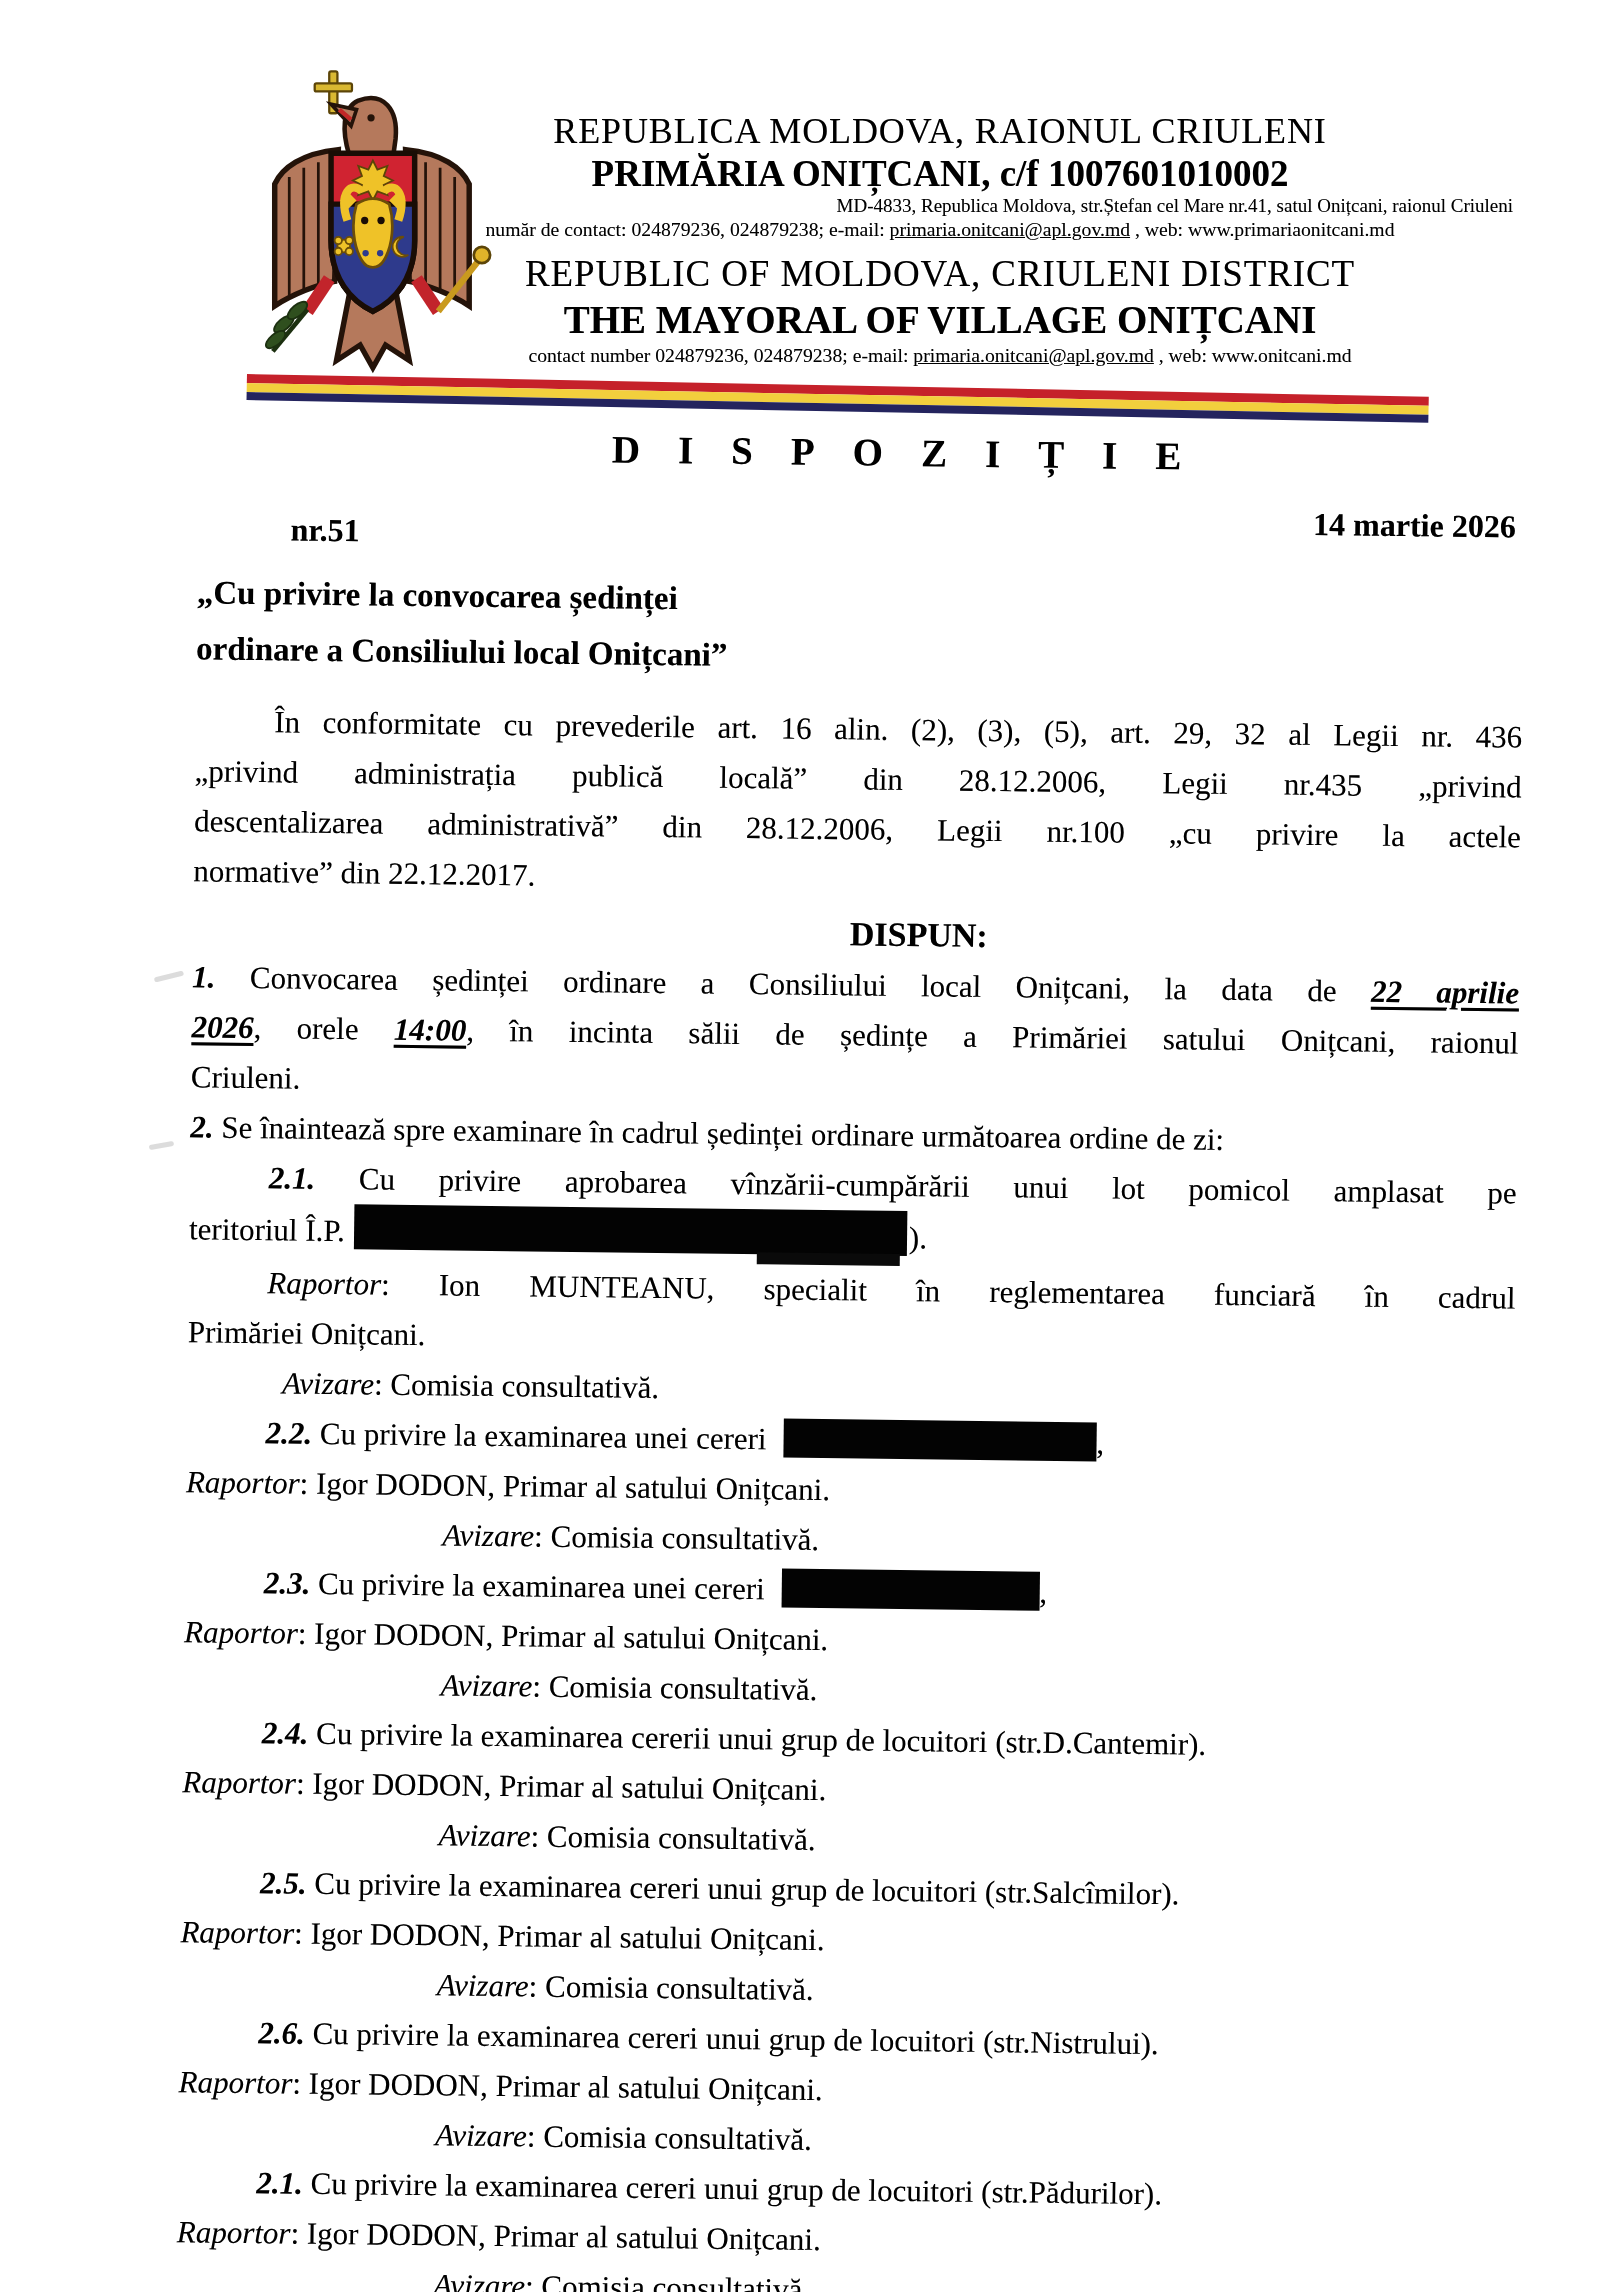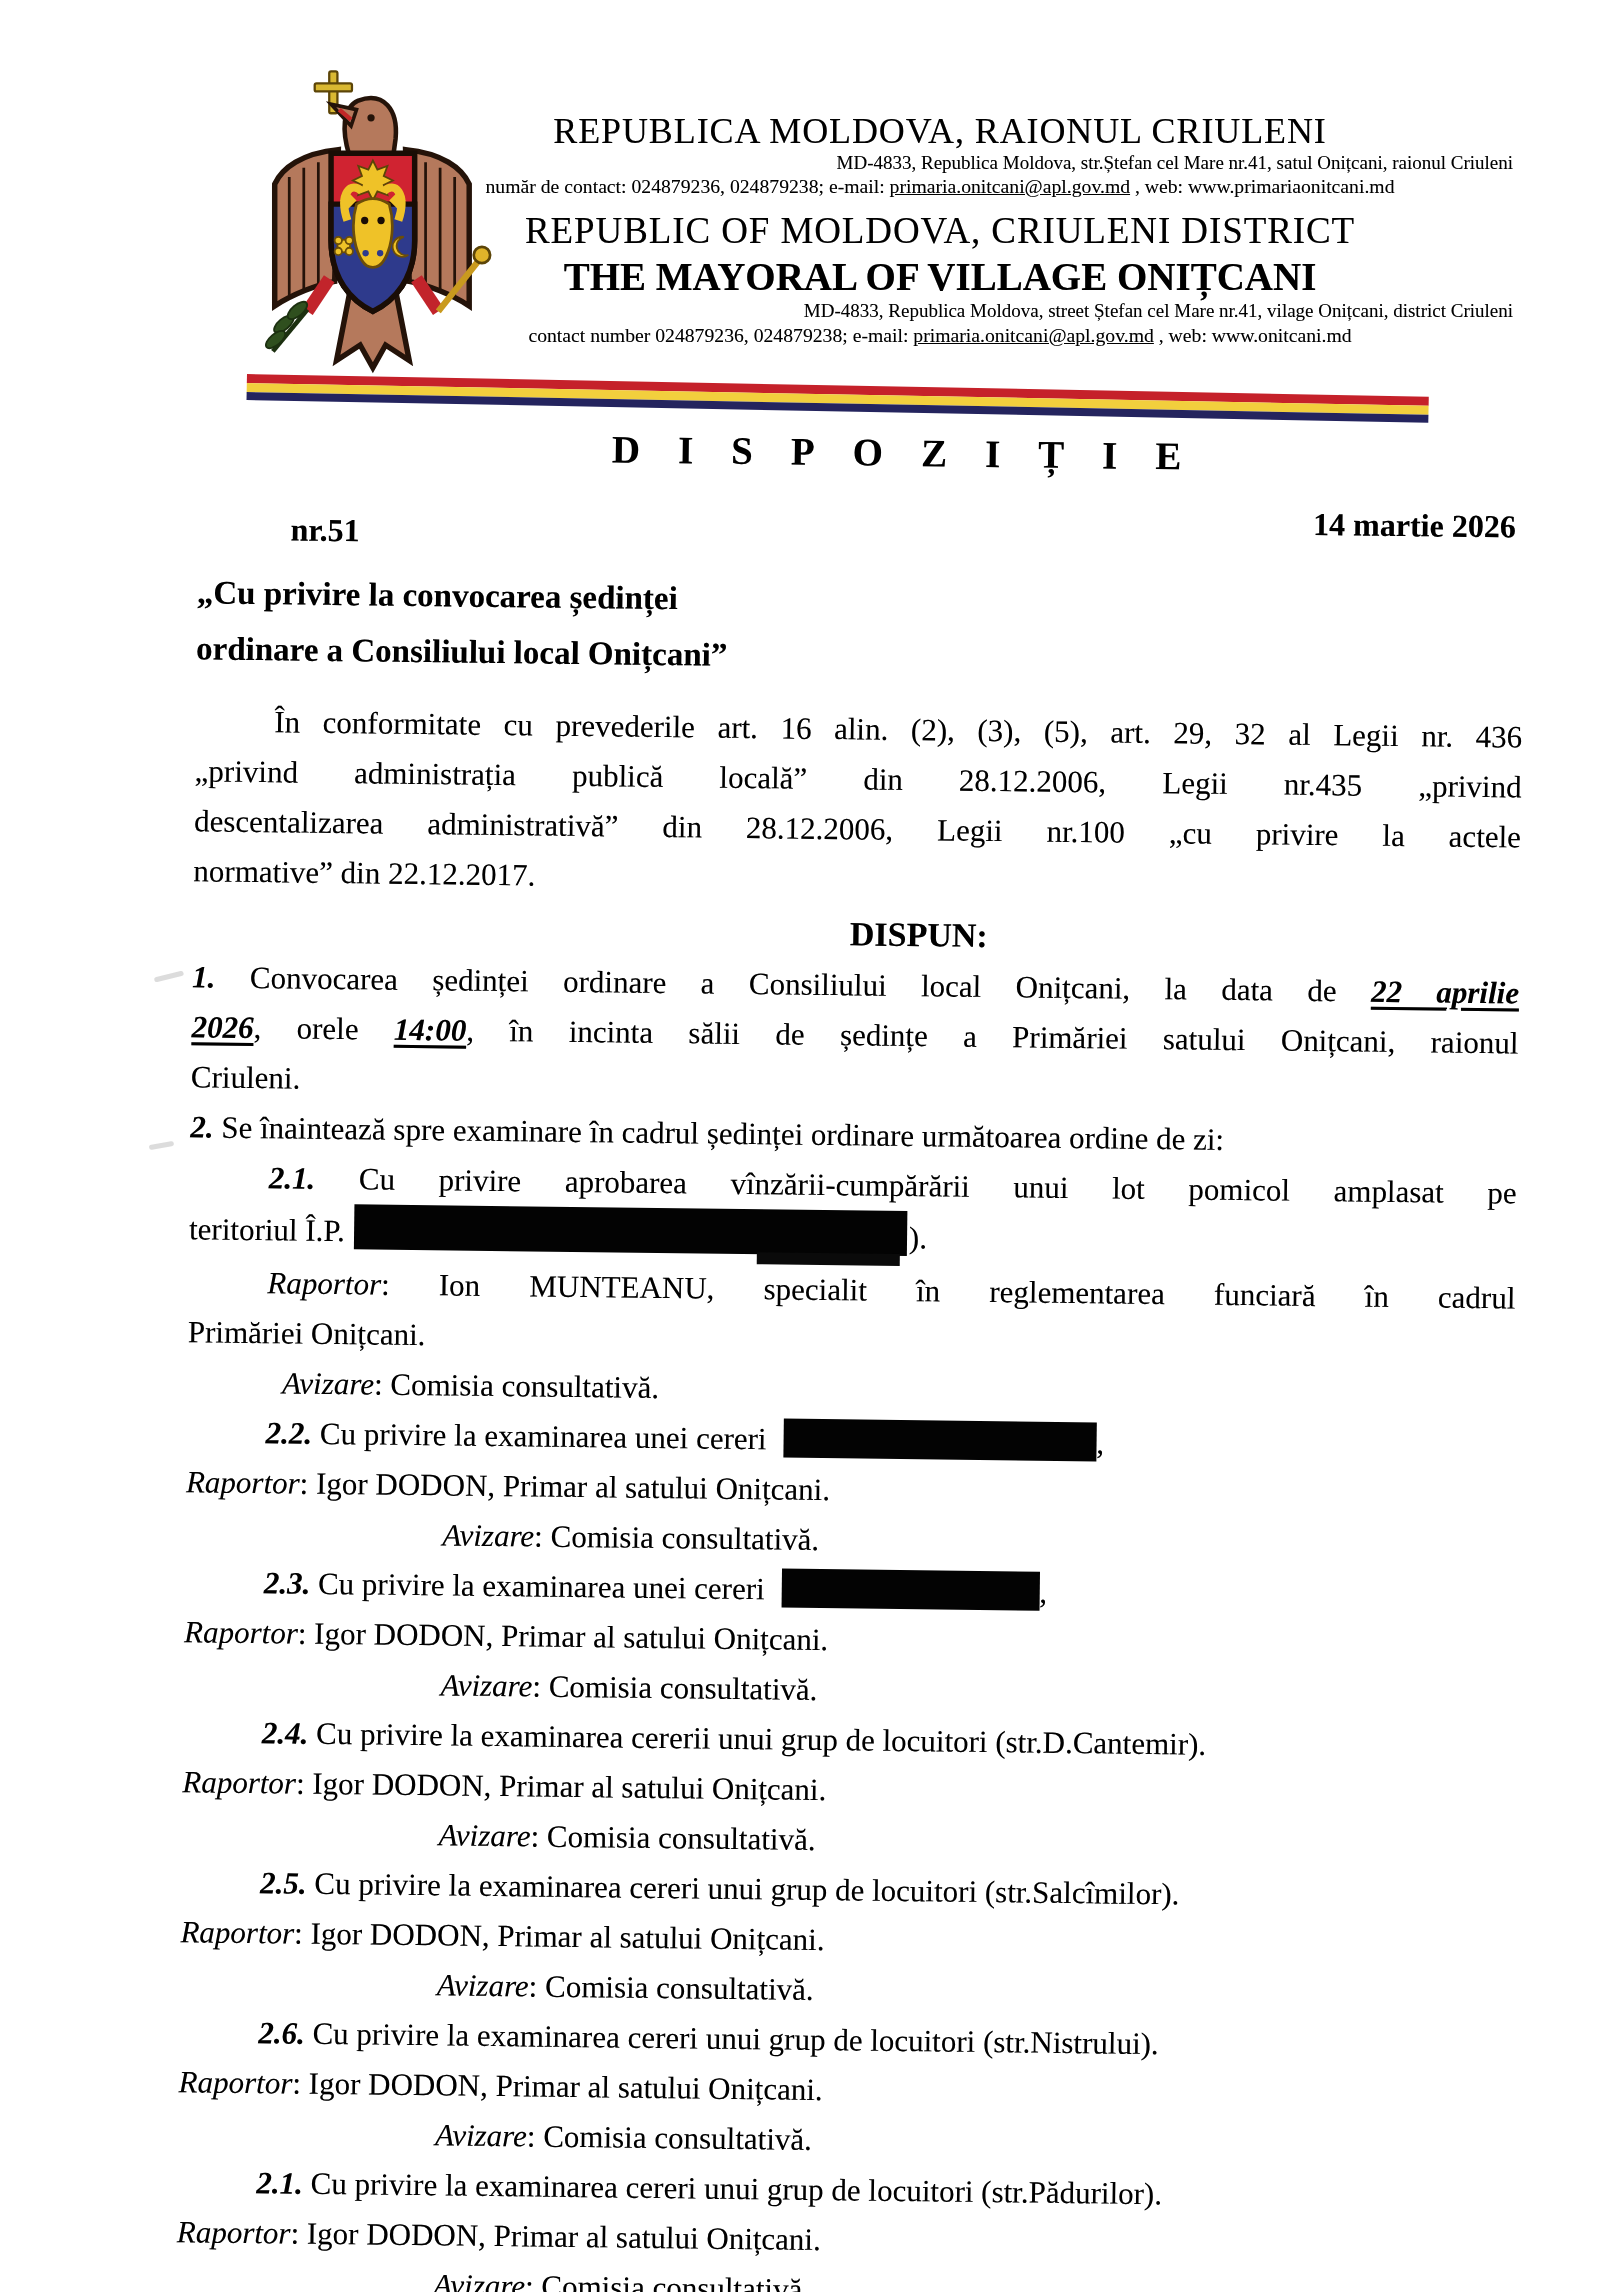--- a/index.html
+++ b/index.html
@@ -110,25 +110,25 @@
           <circle cx="110" cy="204" r="4"></circle>
       </g>
       <path d="M170 188 a11 11 0 1 0 5 20 a9 9 0 1 1 -5 -20 Z" fill="#efc228" stroke="#6b4d09" stroke-width="2"></path>
       <path d="M100 148 l9 -9 9 9 -9 9 Z" fill="#efc228"></path>
       <path d="M154 148 l9 -9 9 9 -9 9 Z" fill="#efc228"></path>
     </g>
   </svg>
 
   <div class="letterhead">
     <div class="lh-ro1">REPUBLICA MOLDOVA, RAIONUL CRIULENI</div>
+    <div class="lh-ro2">PRIMĂRIA ONIȚCANI, c/f 1007601010002</div>
     <div class="lh-sm">MD-4833, Republica Moldova, str.Ștefan cel Mare nr.41, satul Onițcani, raionul Criuleni</div>
     <div class="lh-sm2"><span>număr de contact: 024879236, 024879238; e-mail: </span><span class="u">primaria.onitcani@apl.gov.md</span><span> , web: www.primariaonitcani.md</span></div>
     <div class="lh-en1">REPUBLIC OF MOLDOVA, CRIULENI DISTRICT</div>
     <div class="lh-en2">THE MAYORAL OF VILLAGE ONIȚCANI</div>
-    <div class="lh-sm">MD-4833, Republica Moldova, street Ștefan cel Mare nr.41, vilage Onițcani, district Criuleni</div>
     <div class="lh-sm2"><span>contact number 024879236, 024879238; e-mail: </span><span class="u">primaria.onitcani@apl.gov.md</span><span> , web: www.onitcani.md</span></div>
   </div>
 
   <div class="tricolor">
     <div class="t-red"></div>
     <div class="t-yel"></div>
     <div class="t-blu"></div>
   </div>
 
   <div class="doc-body">

